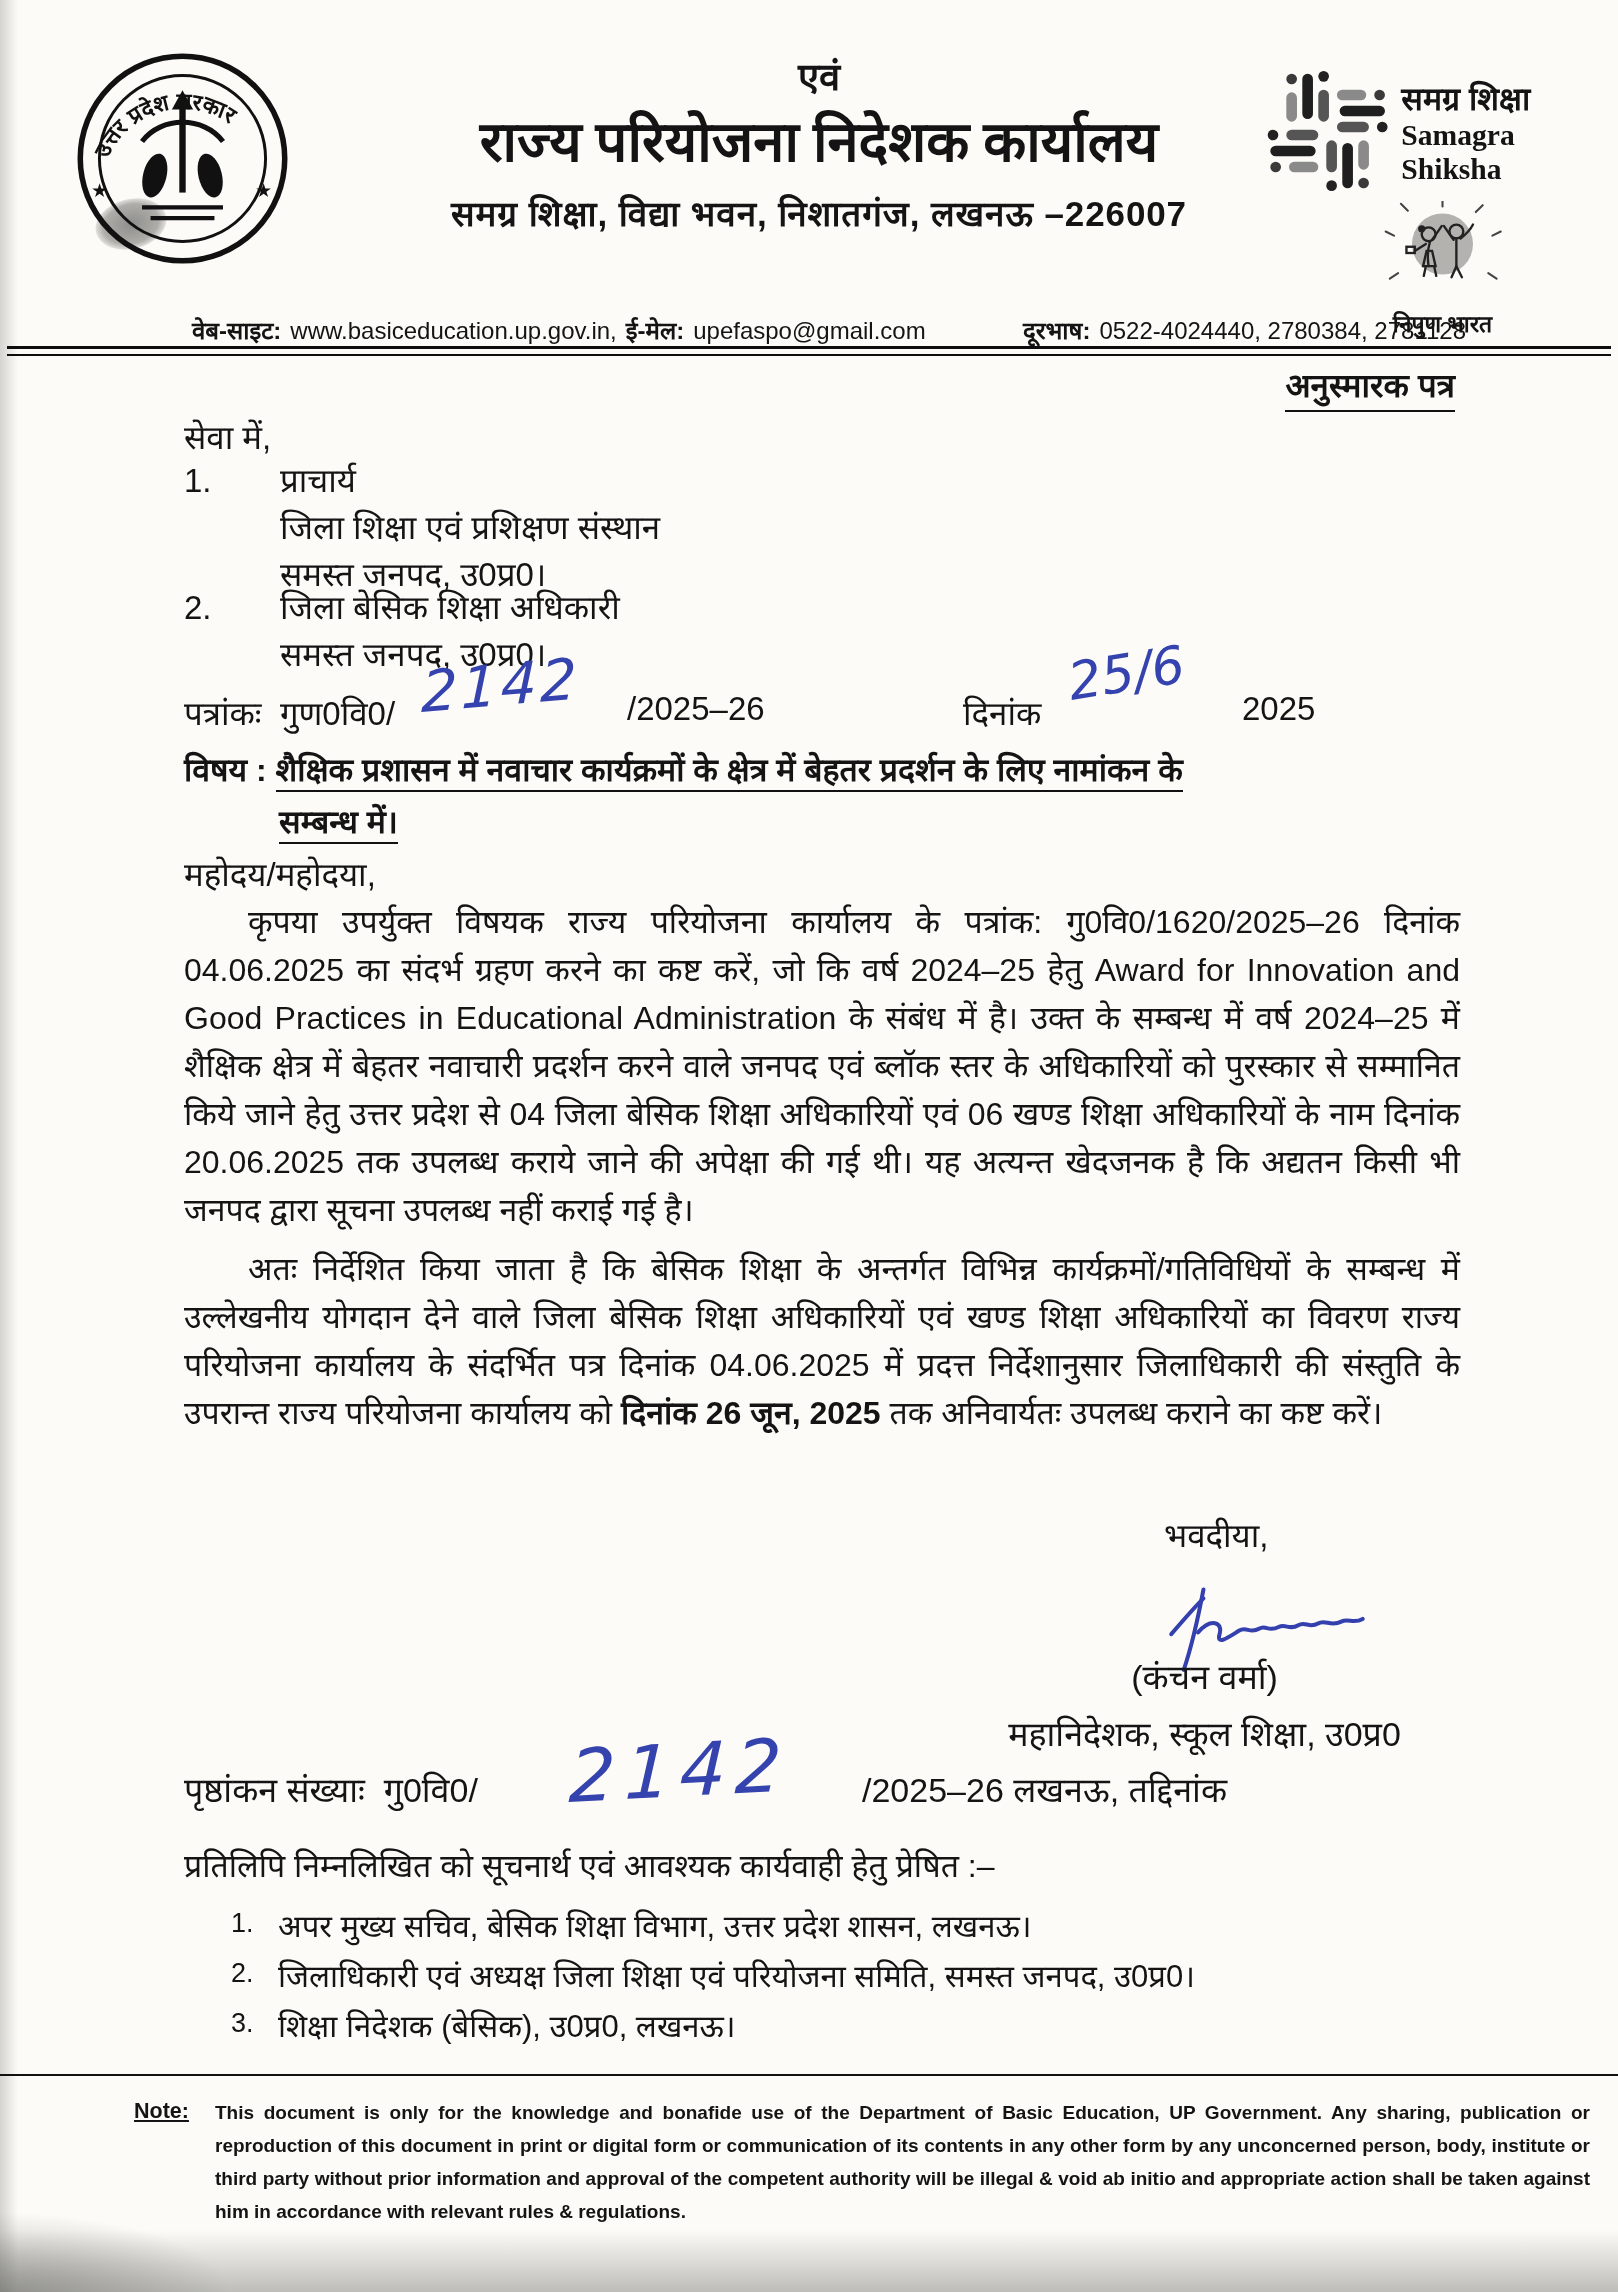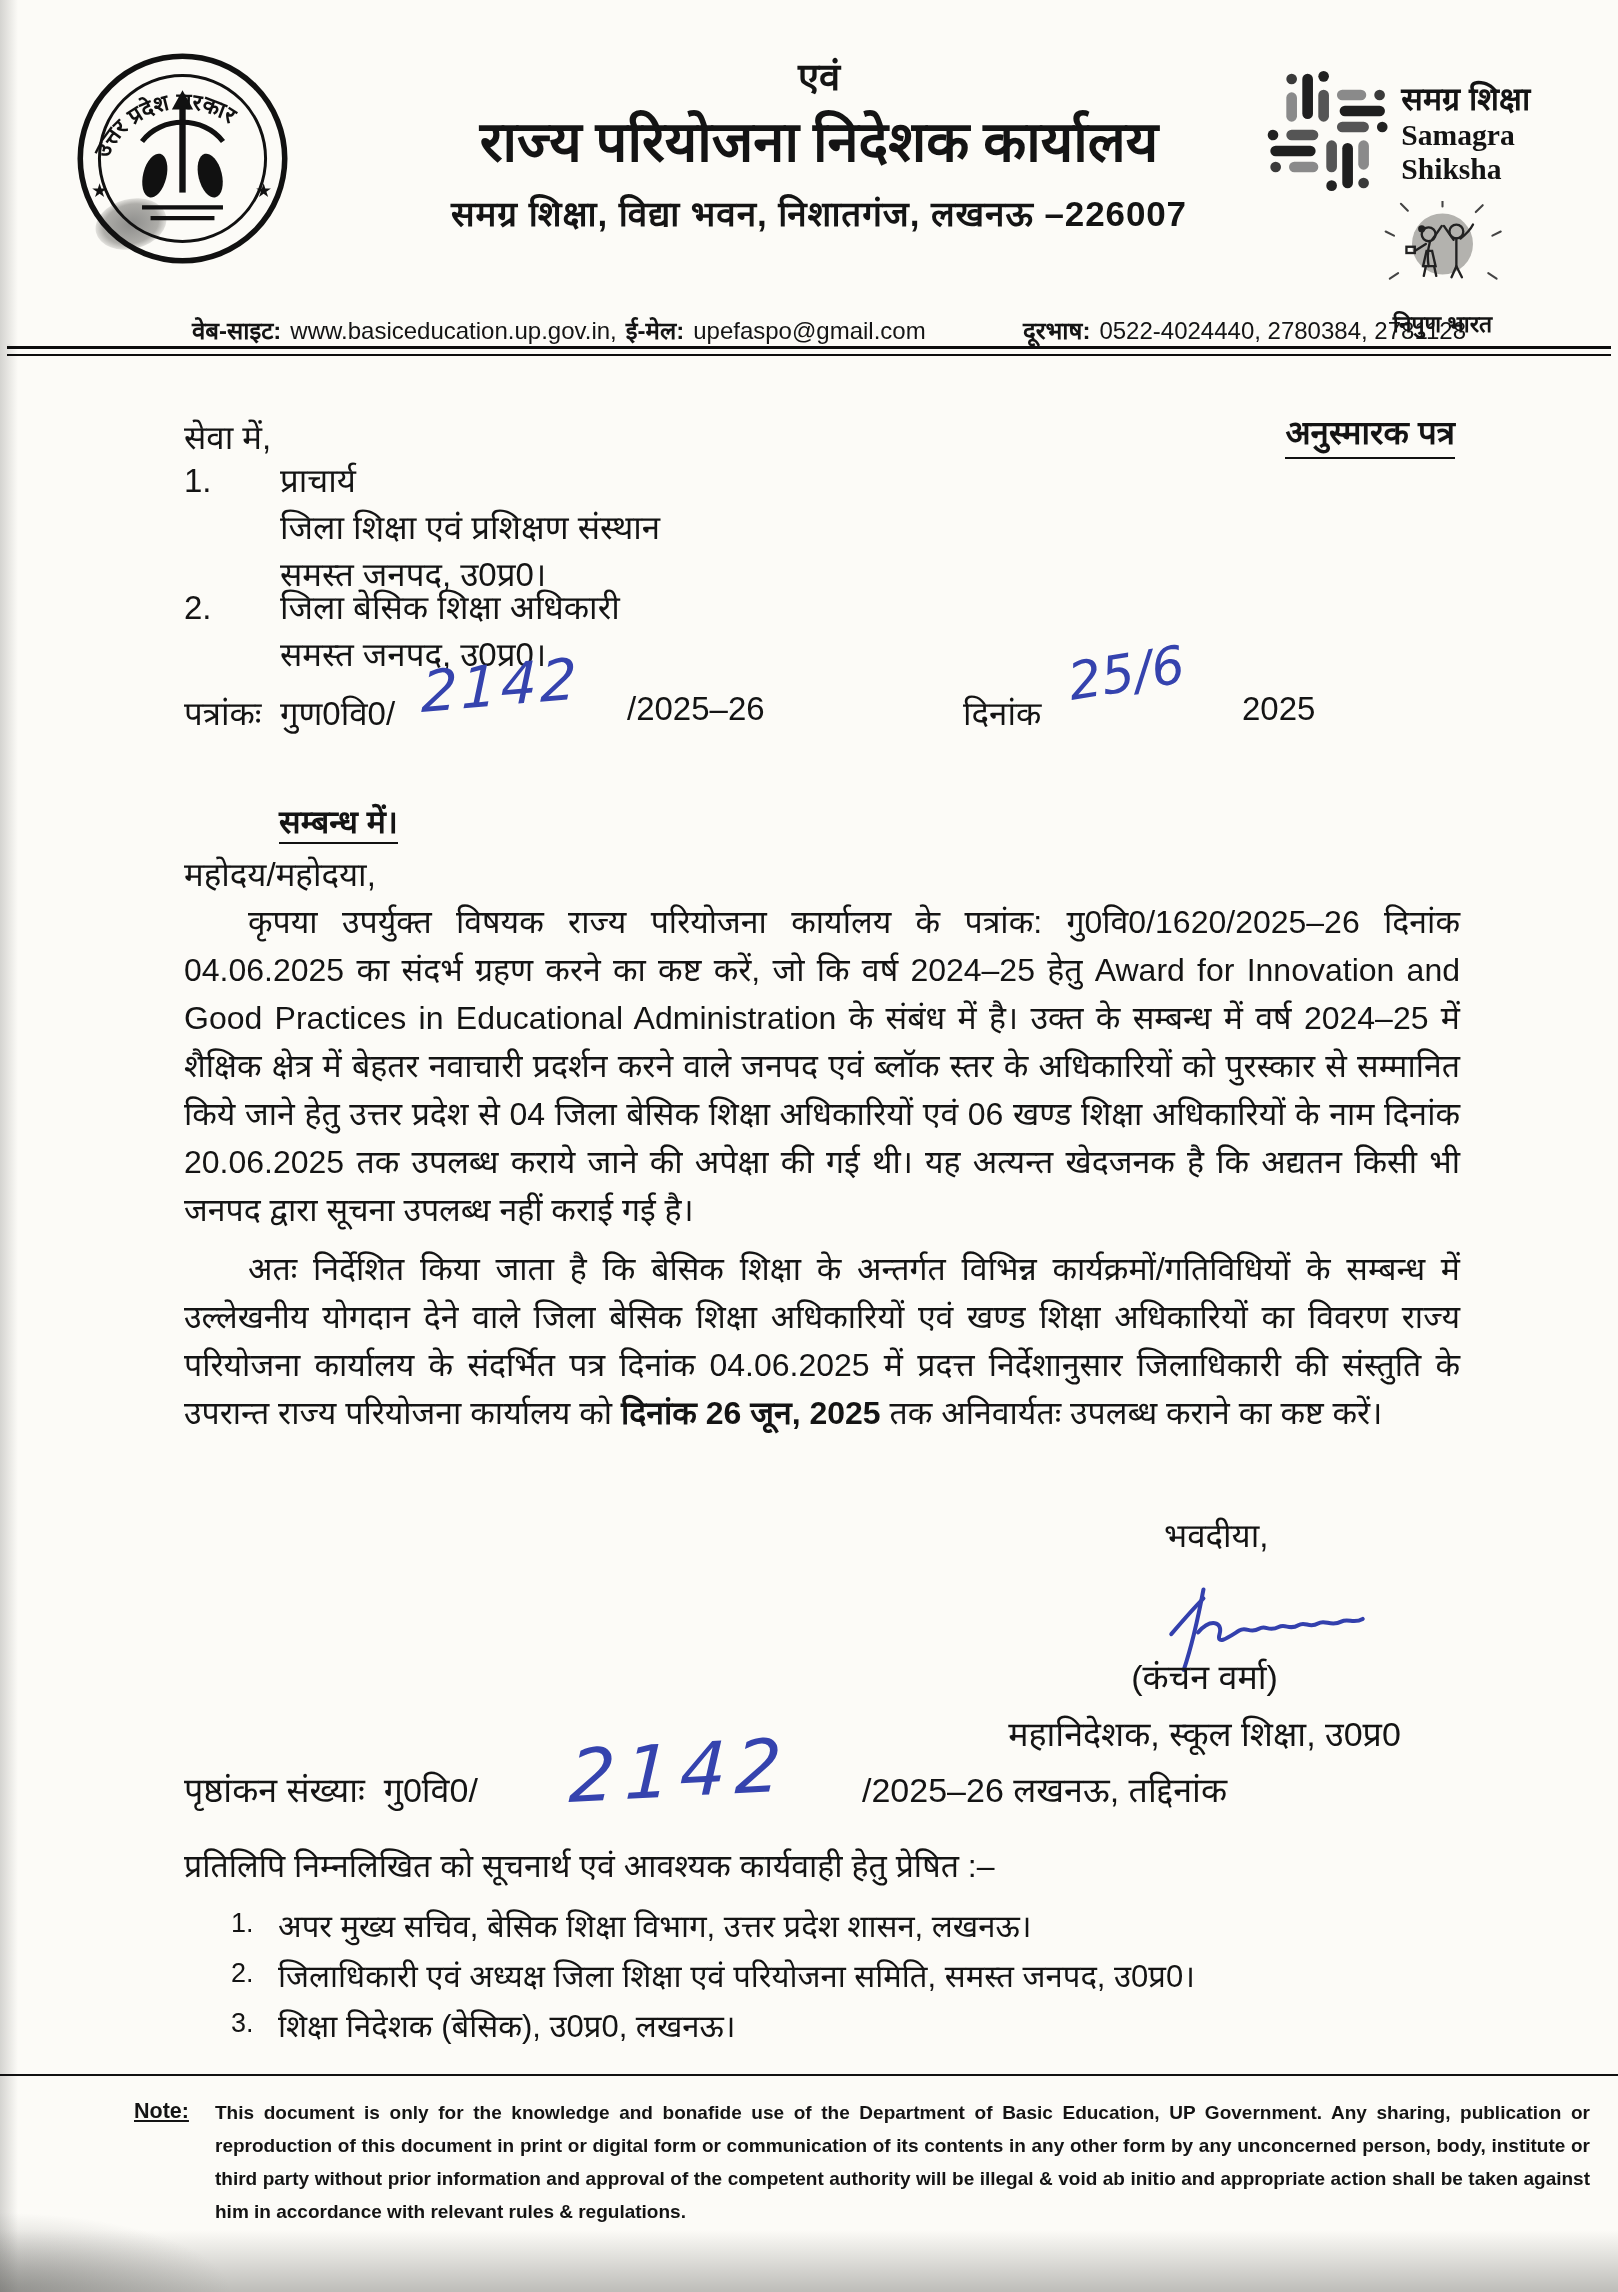--- a/index.html
+++ b/index.html
@@ -42,21 +42,21 @@
 
   .nipun { left:1345px; top:201px; width:195px; text-align:center; }
   .nipun svg { width:195px; height:104px; display:block; }
   .nipun-label { font-size:23px; font-weight:bold; margin-top:1.8px; }
 
   .rule-double { left:7.2px; top:346px; width:1604px; height:9.9px;
     border-top:3.6px solid #0d0d0d; border-bottom:2.7px solid #0d0d0d; }
 
   
   .reminder { right:163px; top:362px; font-size:33px; font-weight:bold;
-    border-bottom:2.7px solid #111; padding-bottom:2.7px;margin-top:47px; }
+    border-bottom:2.7px solid #111; padding-bottom:2.7px; }
 
   .sewa { left:184px; top:414px; font-size:33px; }
   .recipient { display:flex; font-size:33px; line-height:47px; }
   .recipient .num { width:96px; }
   .recip-1 { left:184px; top:457px; }
   .recip-2 { left:184px; top:584px; }
 
   .ref-part { font-size:33px; white-space:nowrap; }
   .handwriting { color:#3543ae; font-style:italic; font-family:"DejaVu Sans",sans-serif;
     white-space:nowrap; }
@@ -220,20 +220,24 @@
   <div class="abs ref-part" style="left:184px; top:690px;">
     <span>पत्रांकः</span>&nbsp;
     <span>गुण0वि0/</span>
   </div>
   <div class="abs handwriting ref-number">2142</div>
   <div class="abs ref-part" style="left:627px; top:690px;">/2025–26</div>
   <div class="abs ref-part" style="left:963px; top:690px;">दिनांक</div>
   <div class="abs handwriting ref-date">25/6</div>
   <div class="abs ref-part" style="left:1225px; top:690px;margin-left:17px;">2025</div>
 
+  <div class="abs subject-row">
+    <span>विषय :</span>
+    <span class="u">शैक्षिक प्रशासन में नवाचार कार्यक्रमों के क्षेत्र में बेहतर प्रदर्शन के लिए नामांकन के</span>
+  </div>
   <div class="abs subject-line2">
     <span class="u">सम्बन्ध में।</span>
   </div>
 
   <div class="abs mahoday">महोदय/महोदया,</div>
 
   <p class="abs para para-1">कृपया उपर्युक्त विषयक राज्य परियोजना कार्यालय के पत्रांक: गु0वि0/1620/2025–26 दिनांक 04.06.2025 का संदर्भ ग्रहण करने का कष्ट करें, जो कि वर्ष 2024–25 हेतु Award for Innovation and Good Practices in Educational Administration के संबंध में है। उक्त के सम्बन्ध में वर्ष 2024–25 में शैक्षिक क्षेत्र में बेहतर नवाचारी प्रदर्शन करने वाले जनपद एवं ब्लॉक स्तर के अधिकारियों को पुरस्कार से सम्मानित किये जाने हेतु उत्तर प्रदेश से 04 जिला बेसिक शिक्षा अधिकारियों एवं 06 खण्ड शिक्षा अधिकारियों के नाम दिनांक 20.06.2025 तक उपलब्ध कराये जाने की अपेक्षा की गई थी। यह अत्यन्त खेदजनक है कि अद्यतन किसी भी जनपद द्वारा सूचना उपलब्ध नहीं कराई गई है।</p>
   <p class="abs para para-2"><span>अतः निर्देशित किया जाता है कि बेसिक शिक्षा के अन्तर्गत विभिन्न कार्यक्रमों/गतिविधियों के सम्बन्ध में उल्लेखनीय योगदान देने वाले जिला बेसिक शिक्षा अधिकारियों एवं खण्ड शिक्षा अधिकारियों का विवरण राज्य परियोजना कार्यालय के संदर्भित पत्र दिनांक 04.06.2025 में प्रदत्त निर्देशानुसार जिलाधिकारी की संस्तुति के उपरान्त राज्य परियोजना कार्यालय को </span><b>दिनांक 26 जून, 2025</b><span> तक अनिवार्यतः उपलब्ध कराने का कष्ट करें।</span></p>
 
   <div class="abs closing">भवदीया,</div>

